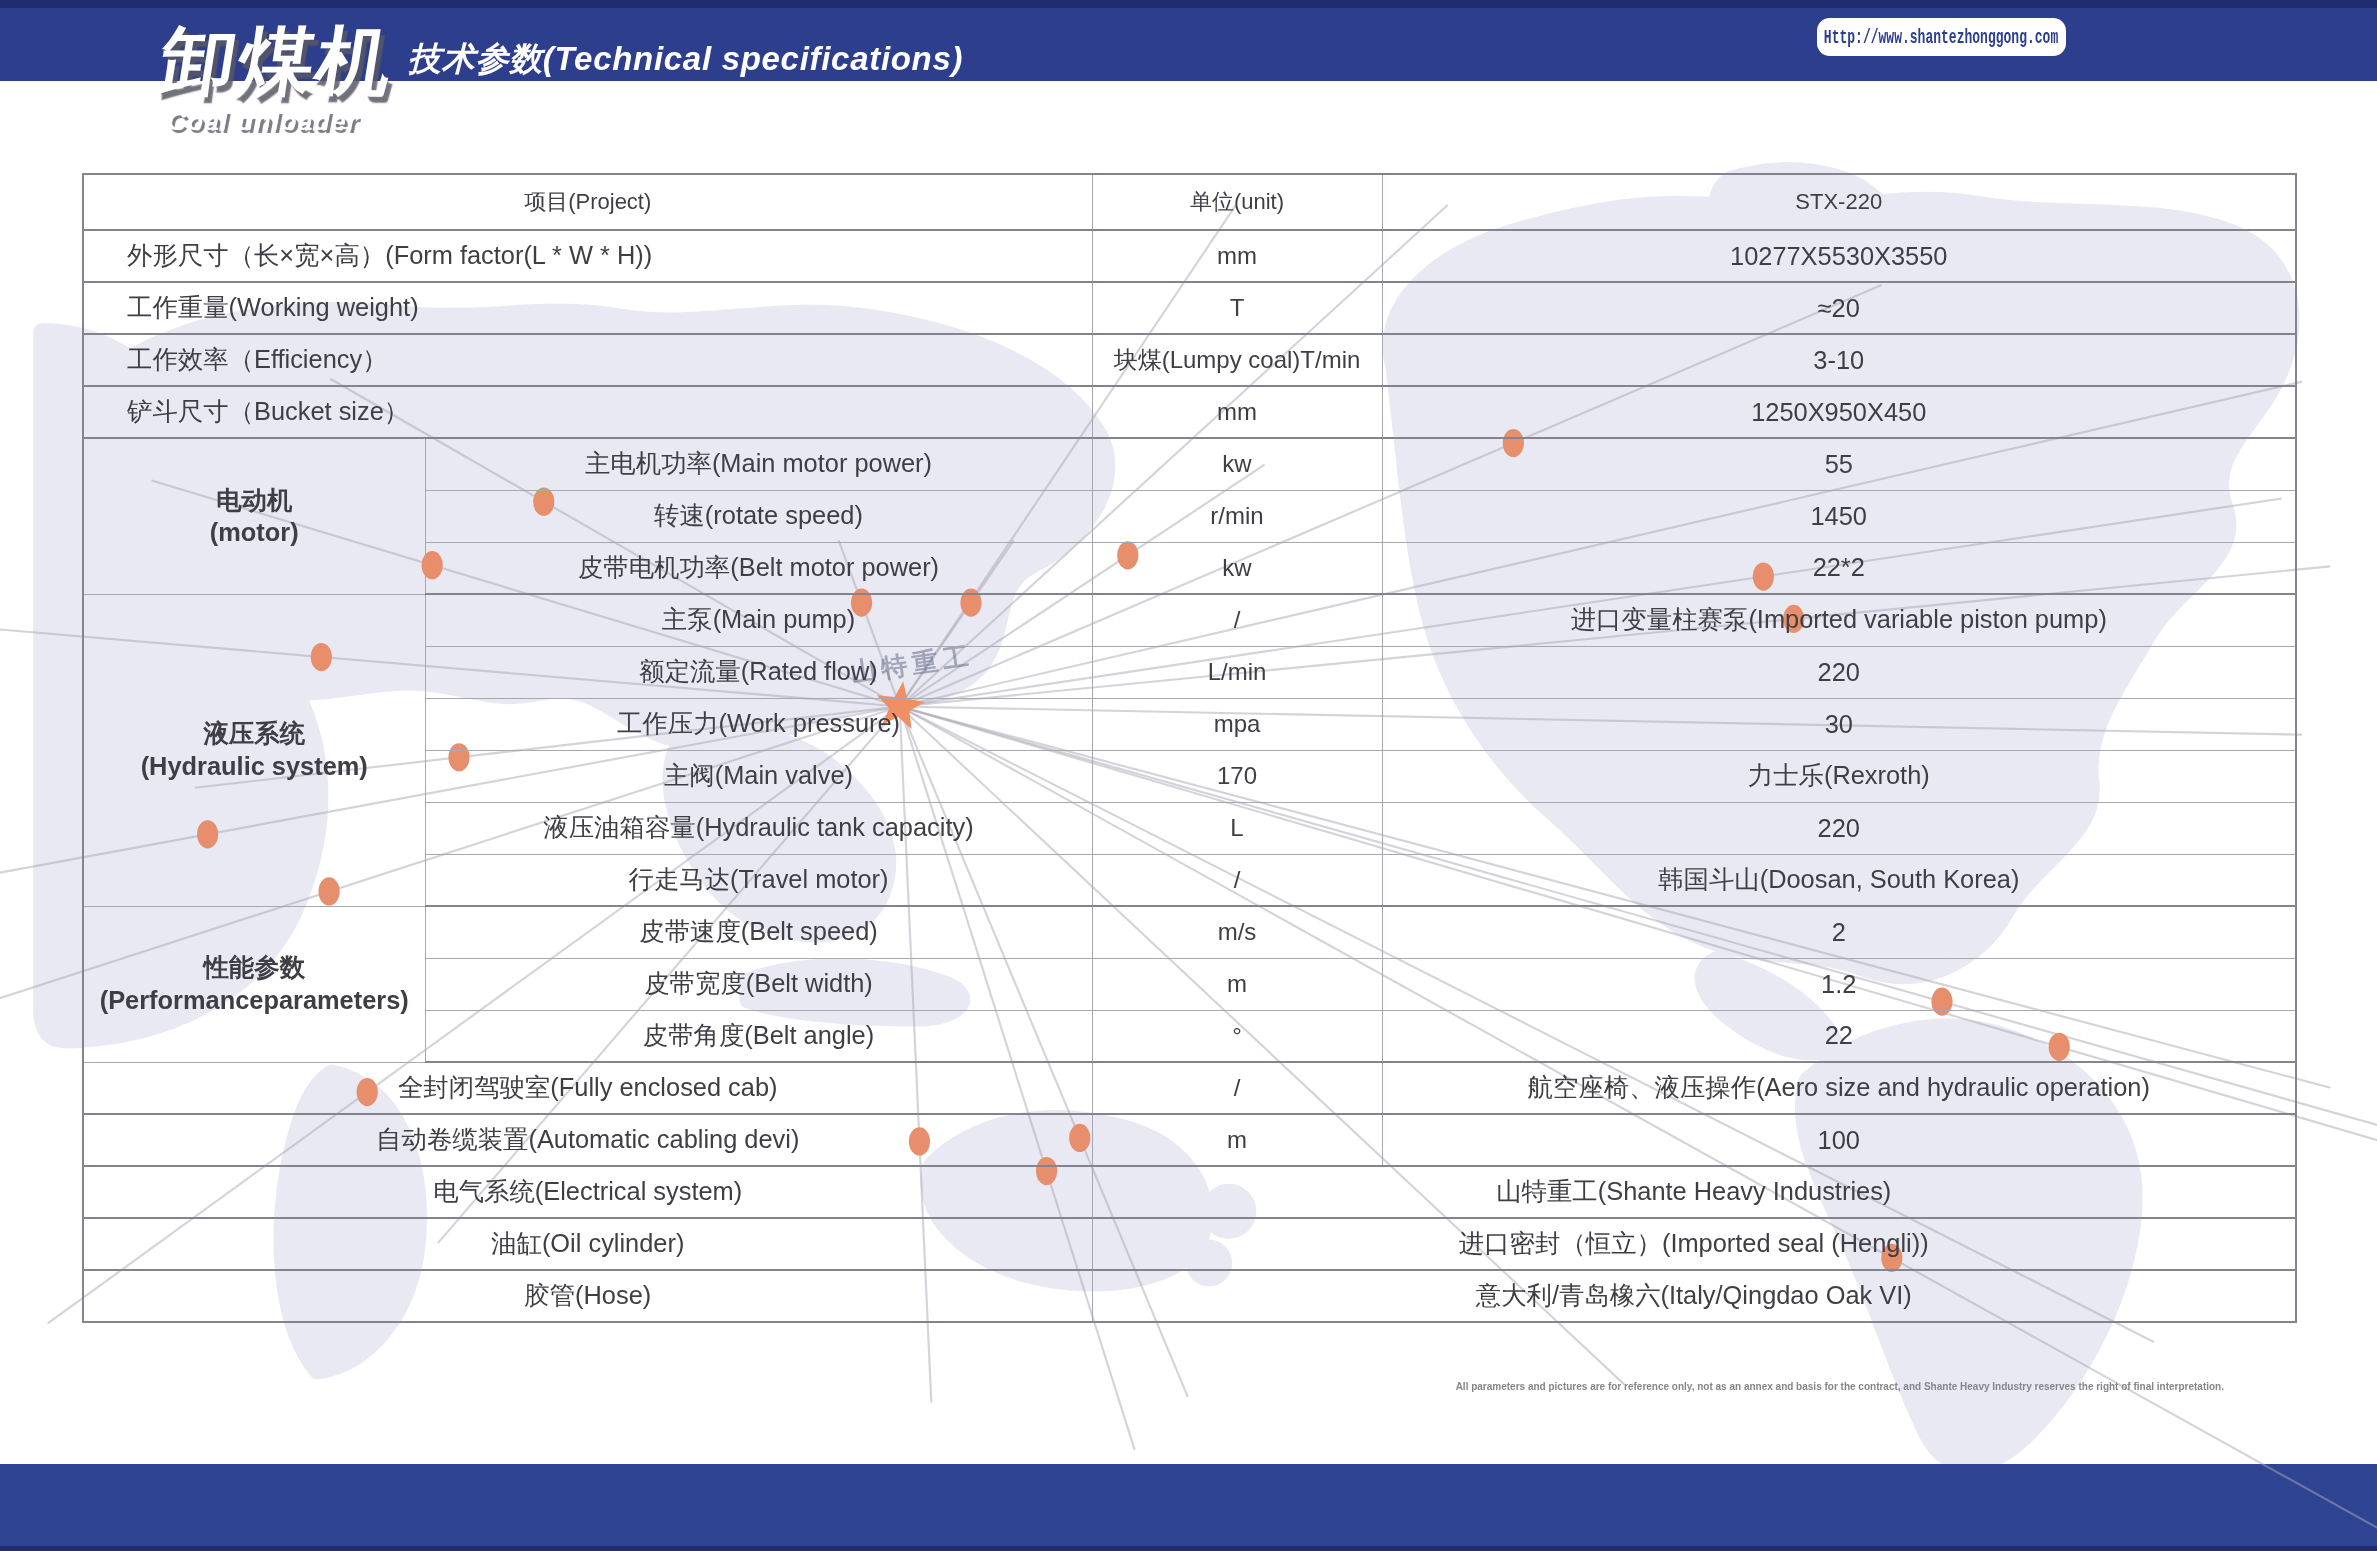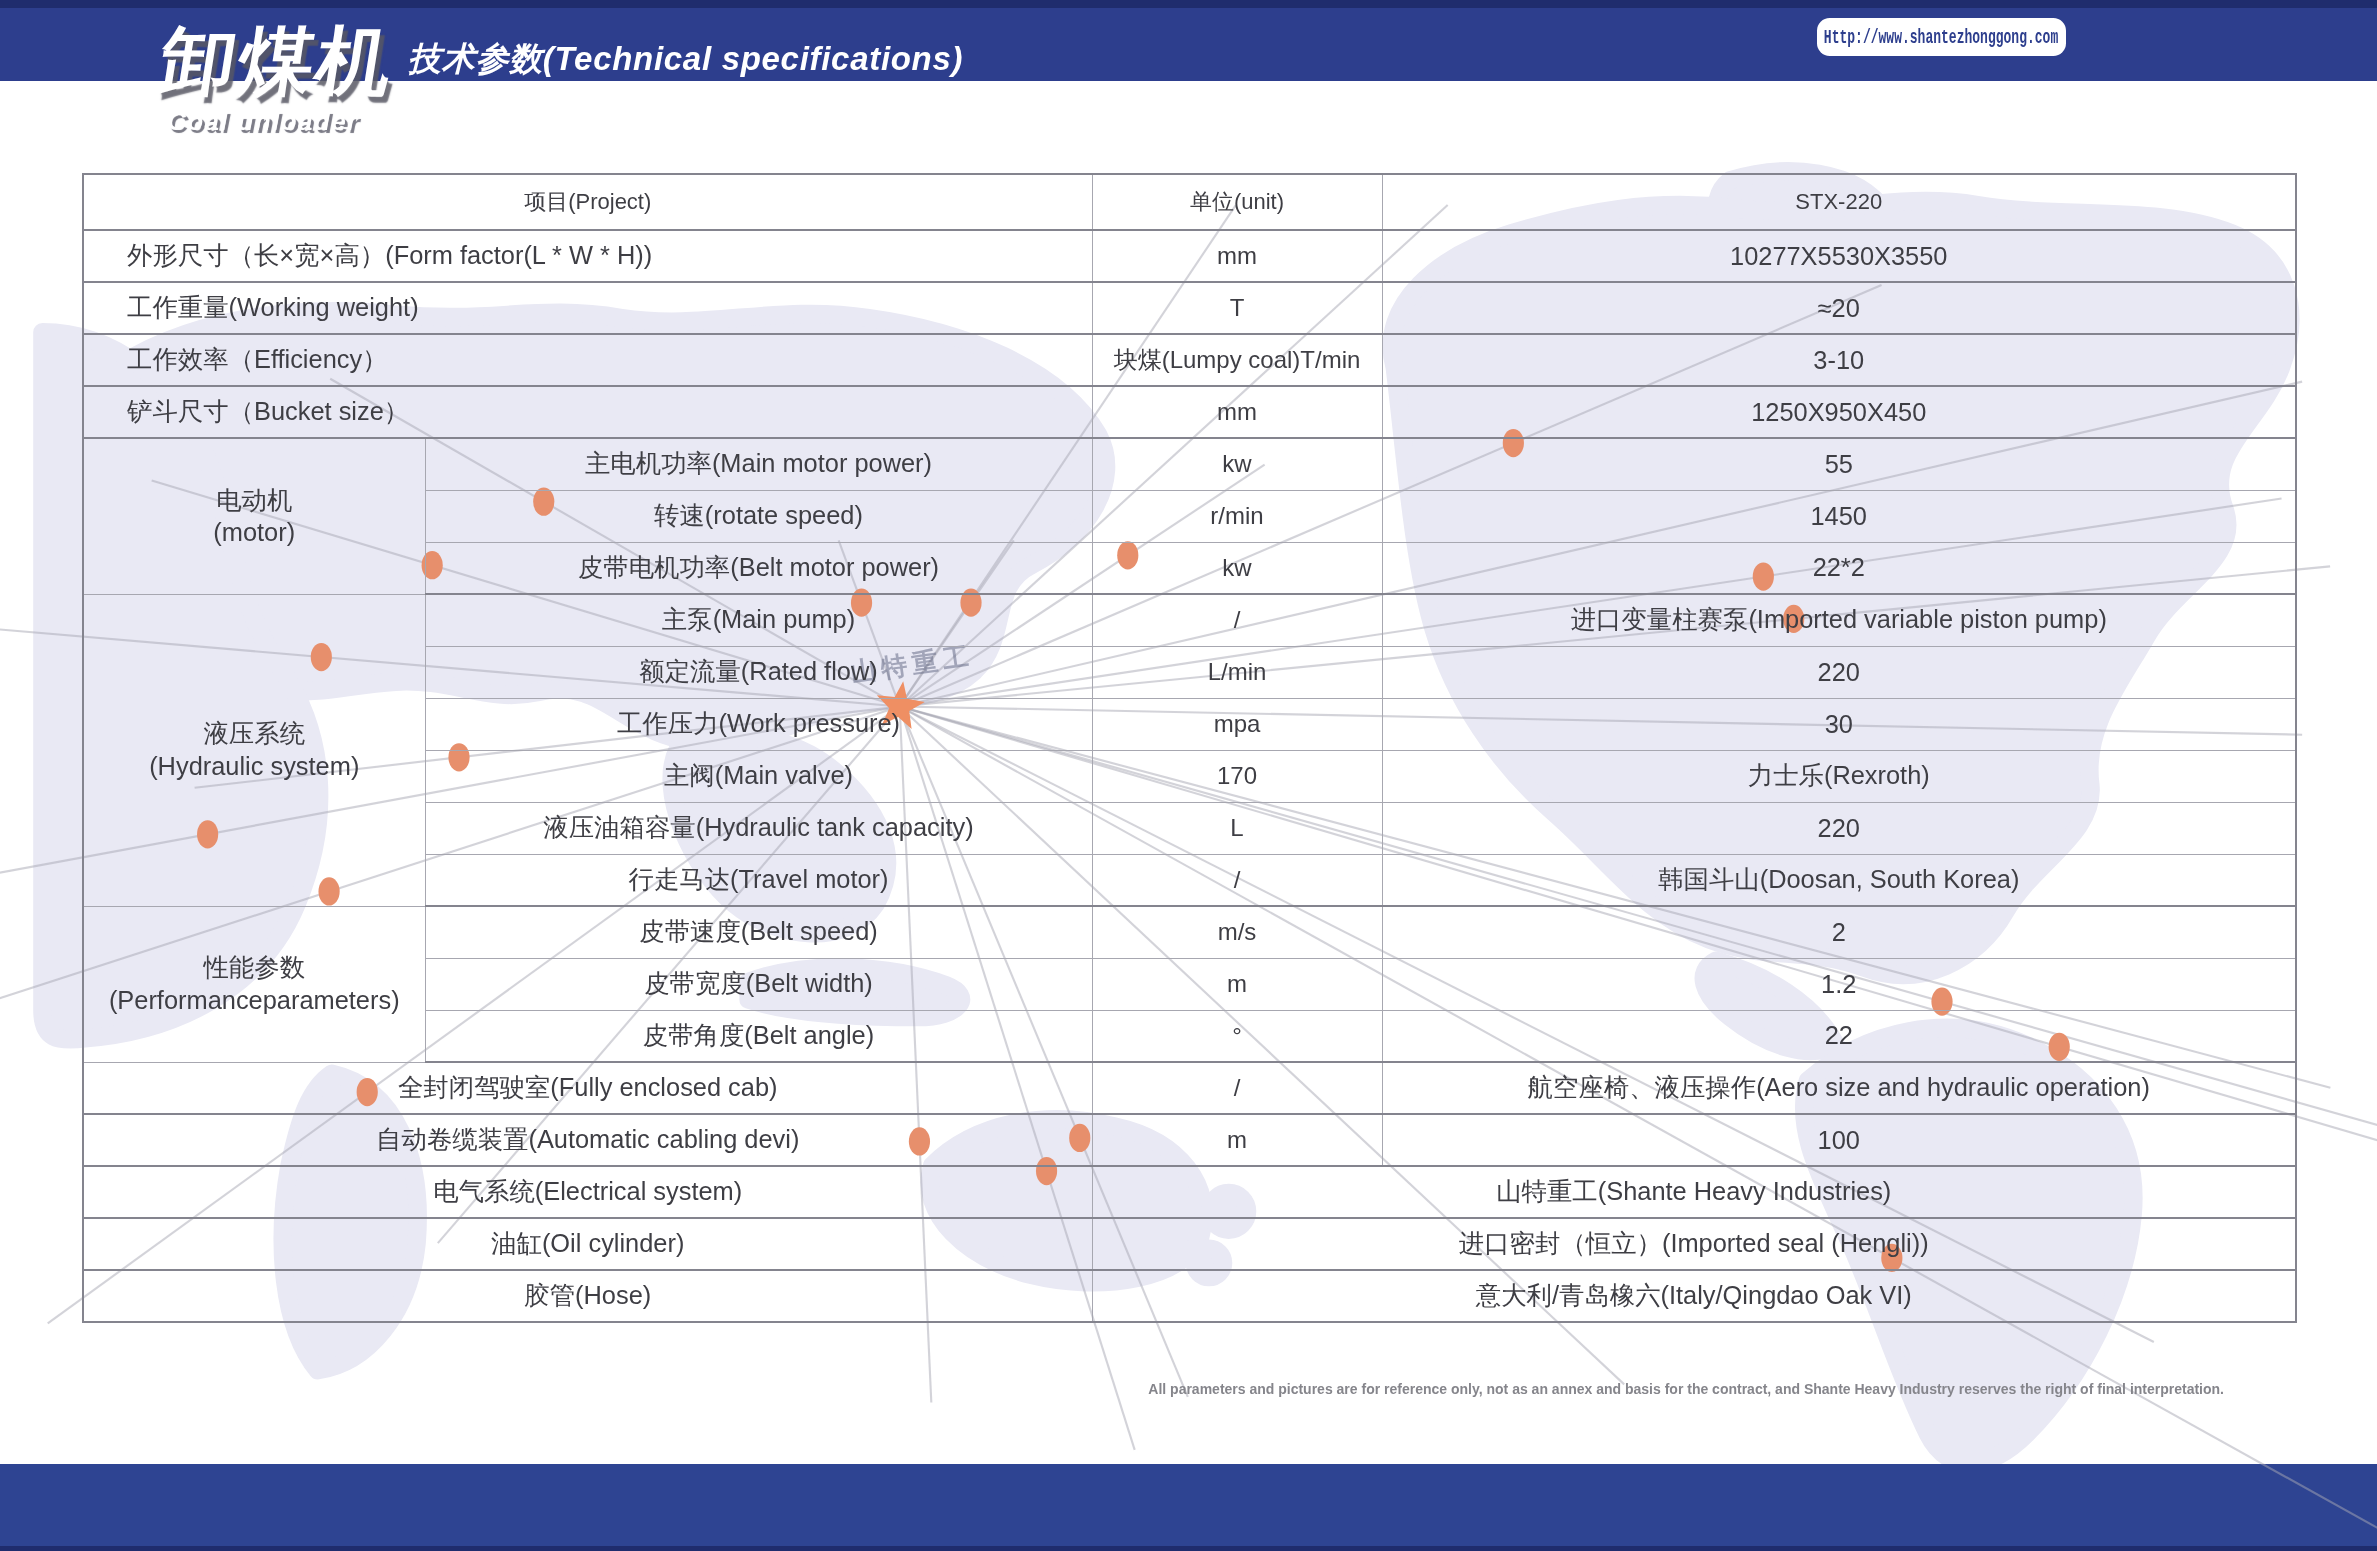--- a/index.html
+++ b/index.html
@@ -33,26 +33,26 @@
   
   table.specs{position:absolute;left:82px;top:173px;z-index:2;width:2214px;table-layout:fixed;
            border-collapse:collapse;background:transparent;
            border:2.8px solid #84848e;}
   .specs td,.specs th{border:1.4px solid #a7a7b0;height:52px;padding:0;text-align:center;vertical-align:middle;
            font-size:25.4px;font-weight:400;color:#3e3e44;white-space:nowrap;overflow:visible;}
   .specs th{font-size:22px;height:56px;}
   .specs tr.r-thick td,.specs tr.r-thick th{border-bottom:2.8px solid #84848e;}
   .specs td.label-left{text-align:left;padding-left:43px;}
   .specs td.unit{font-size:24px;}
-  .specs td.group-cell div{line-height:1.28;}
+  .specs td.group-cell div{line-height:1.28;font-weight:bold;}
 
   
   .disclaimer{position:absolute;top:1376px;right:153px;z-index:2;text-align:right;}
   .disclaimer .d1{font-size:28px;font-weight:bold;color:#8f8f95;letter-spacing:1.4px;white-space:nowrap;}
-  .disclaimer .d2{font-size:14px;font-weight:bold;color:#85858b;margin-top:5px;white-space:nowrap;}
+  .disclaimer .d2{font-size:10px;font-weight:bold;color:#85858b;margin-top:5px;white-space:nowrap;}
   .bottombar{position:absolute;left:0;top:1464px;width:2377px;height:88px;background:var(--blue_bottom,#2e4492);}
   .bottombar-dark{position:absolute;left:0;bottom:0;width:100%;height:5.7px;background:var(--blue_dark,#1f2c6d);}
 </style>
 </head>
 <body>
 
 <div class="canvas">
 
   <svg class="map-svg" width="2377" height="1552" viewBox="0 0 3366 2197">
     <path class="map-land" d="M150,530 C260,450 420,430 560,445 C700,458 760,430 880,450 C1000,468 1100,430 1230,450 C1360,468 1500,520 1555,615 C1590,680 1540,760 1460,800 C1400,830 1430,900 1380,950 C1320,1005 1230,980 1160,1010 C1090,1040 1020,1070 940,1040 C870,1015 840,960 760,980 C690,995 640,960 560,965 C470,970 420,1000 340,950 C250,895 200,800 170,700 C150,640 140,570 150,530 Z"></path>

